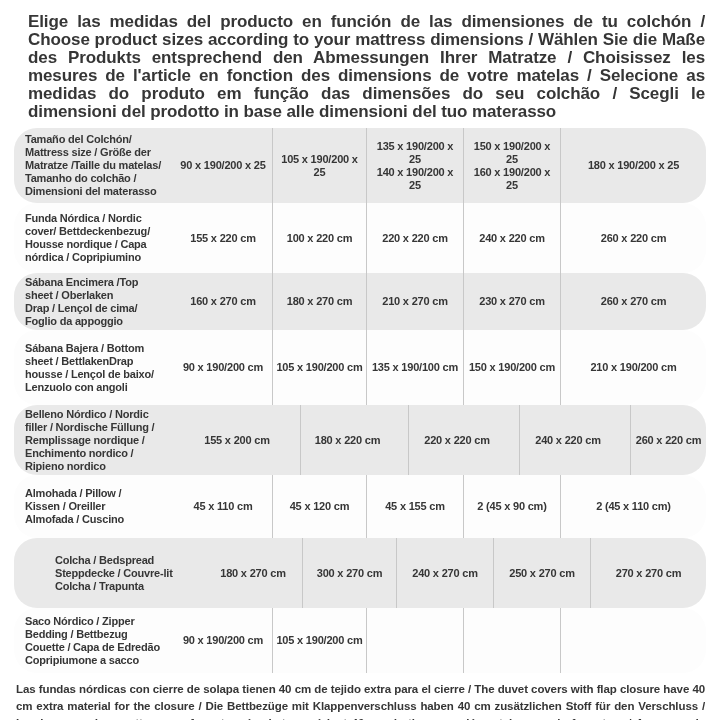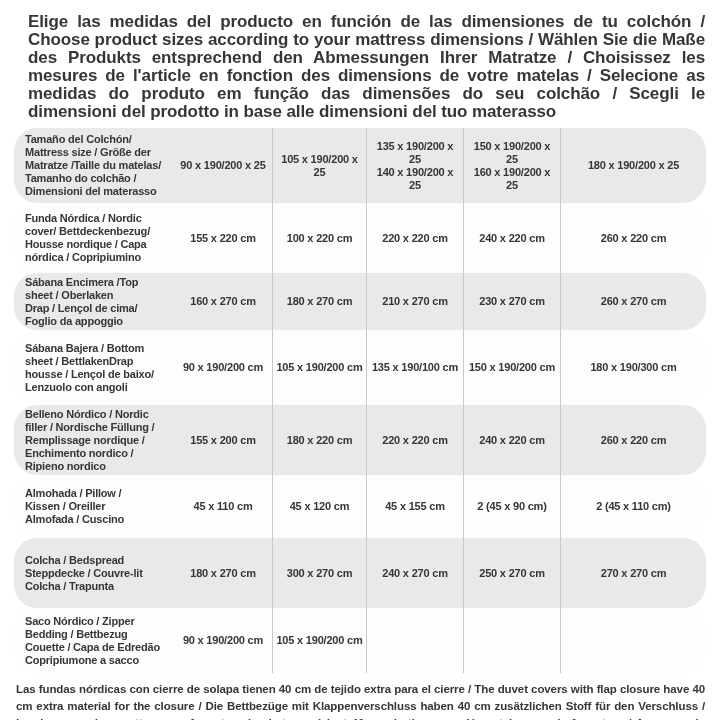--- a/index.html
+++ b/index.html
@@ -44,23 +44,23 @@
   .val{
     justify-content:center;
     text-align:center;
     padding:0 3px;
   }
   .sep{border-left:1px solid #c8c8c8;}
   .r1{min-height:75px;}
   .r2{min-height:70px;}
   .r3{min-height:57px;}
   .r4{min-height:75px;}
-  .r5{min-height:70px;}
+  .r5{min-height:70px;gap:14px;}
   .r6{min-height:63px;}
-  .r7{min-height:70px;}
+  .r7{min-height:70px;padding-left:30px;}
   .r8{min-height:65px;}
   .footer-note{
     margin:8px 15px 0 16px;
     font-size:11.5px;
     line-height:17px;
     letter-spacing:-0.1px;
     text-align:justify;
   }
 </style>
 </head>
@@ -113,21 +113,21 @@
 
     <div class="row r4">
       <div class="cell label">Sábana Bajera / Bottom
 sheet / BettlakenDrap
 housse / Lençol de baixo/
 Lenzuolo con angoli</div>
       <div class="cell val">90 x 190/200 cm</div>
       <div class="cell val sep">105 x 190/200 cm</div>
       <div class="cell val sep">135 x 190/100 cm</div>
       <div class="cell val sep">150 x 190/200 cm</div>
-      <div class="cell val sep">180 x 190/300 cm</div>
+      <div class="cell val sep">210 x 190/200 cm</div>
     </div>
 
     <div class="row r5">
       <div class="cell label">Belleno Nórdico / Nordic
 filler / Nordische Füllung /
 Remplissage nordique /
 Enchimento nordico /
 Ripieno nordico</div>
       <div class="cell val">155 x 200 cm</div>
       <div class="cell val sep">180 x 220 cm</div>

